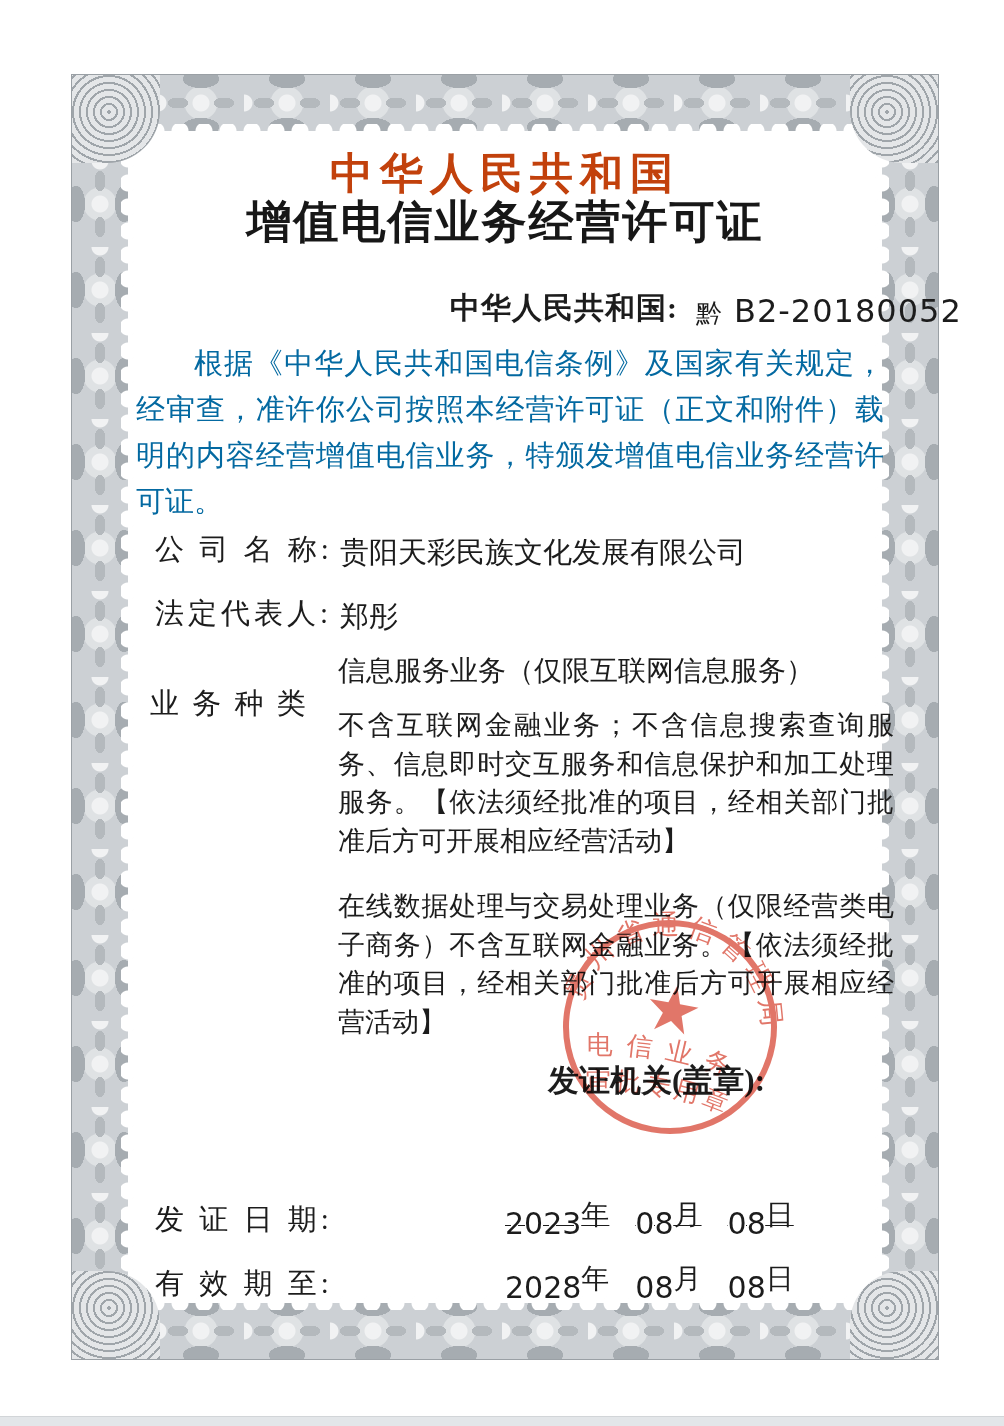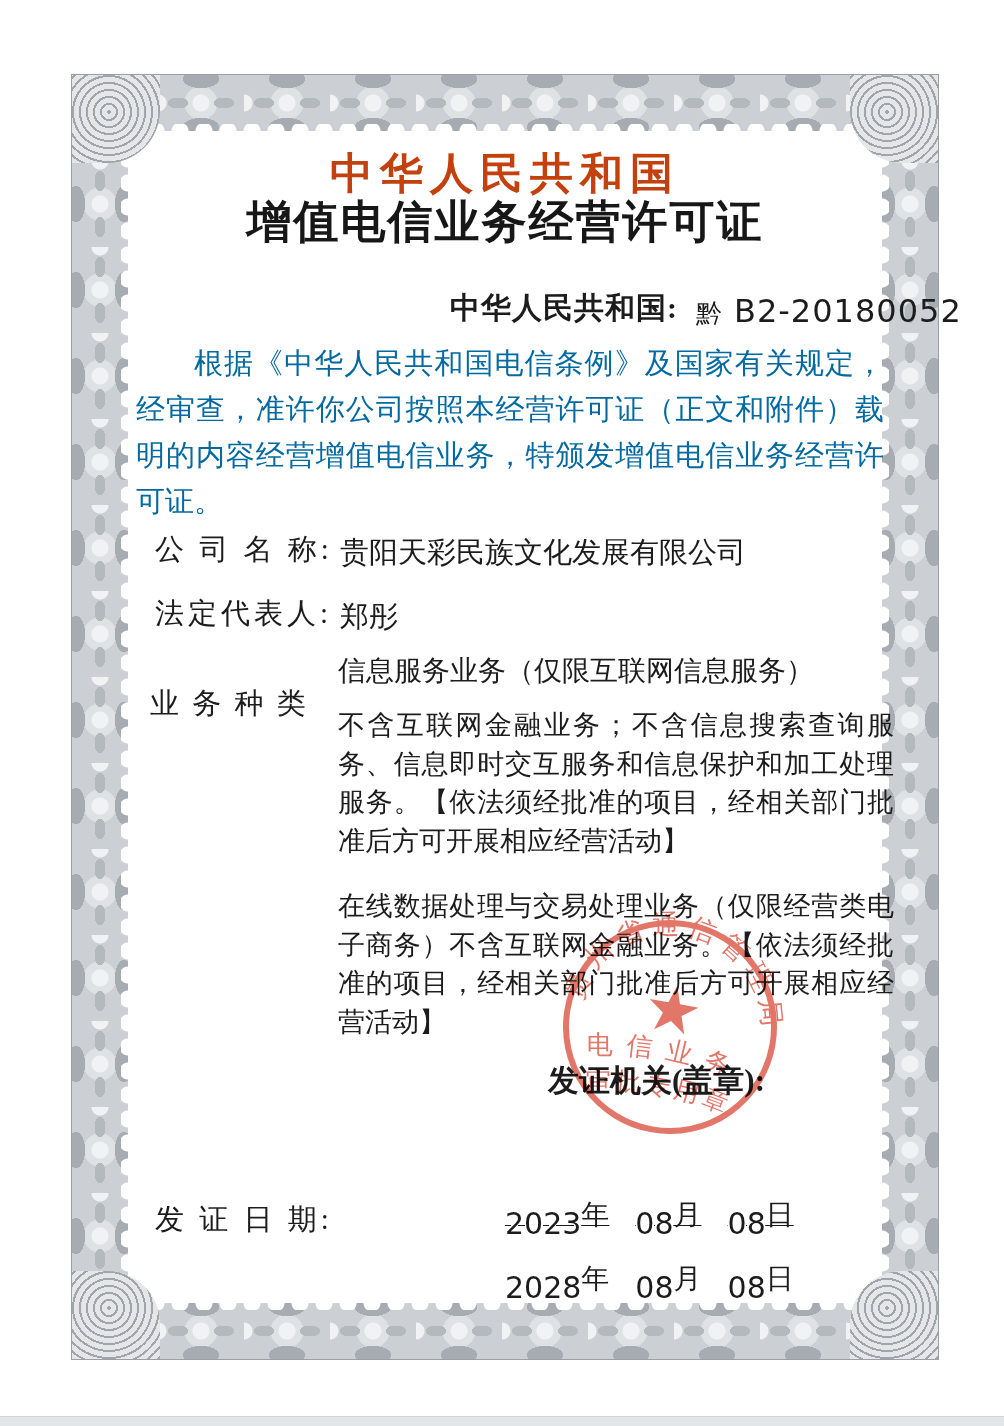--- a/index.html
+++ b/index.html
@@ -190,18 +190,19 @@
         <textPath href="#seal-low" startOffset="50%" text-anchor="middle">审批专用章</textPath>
       </text>
     </g>
   </svg>
 
   <div class="field-label date-label-issue">发 证 日 期:</div>
   <div class="date-values date-values-issue">
     <span class="num">2023</span><span class="unit">年</span><span class="num">08</span><span class="unit">月</span><span class="num">08</span><span class="unit">日</span>
   </div>
 
+  <div class="field-label date-label-valid">有 效 期 至:</div>
   <div class="date-values date-values-valid">
     <span class="num">2028</span><span class="unit">年</span><span class="num">08</span><span class="unit">月</span><span class="num">08</span><span class="unit">日</span>
   </div>
 
   <div class="bottom-strip"></div>
 </div>
 
 </body></html>

